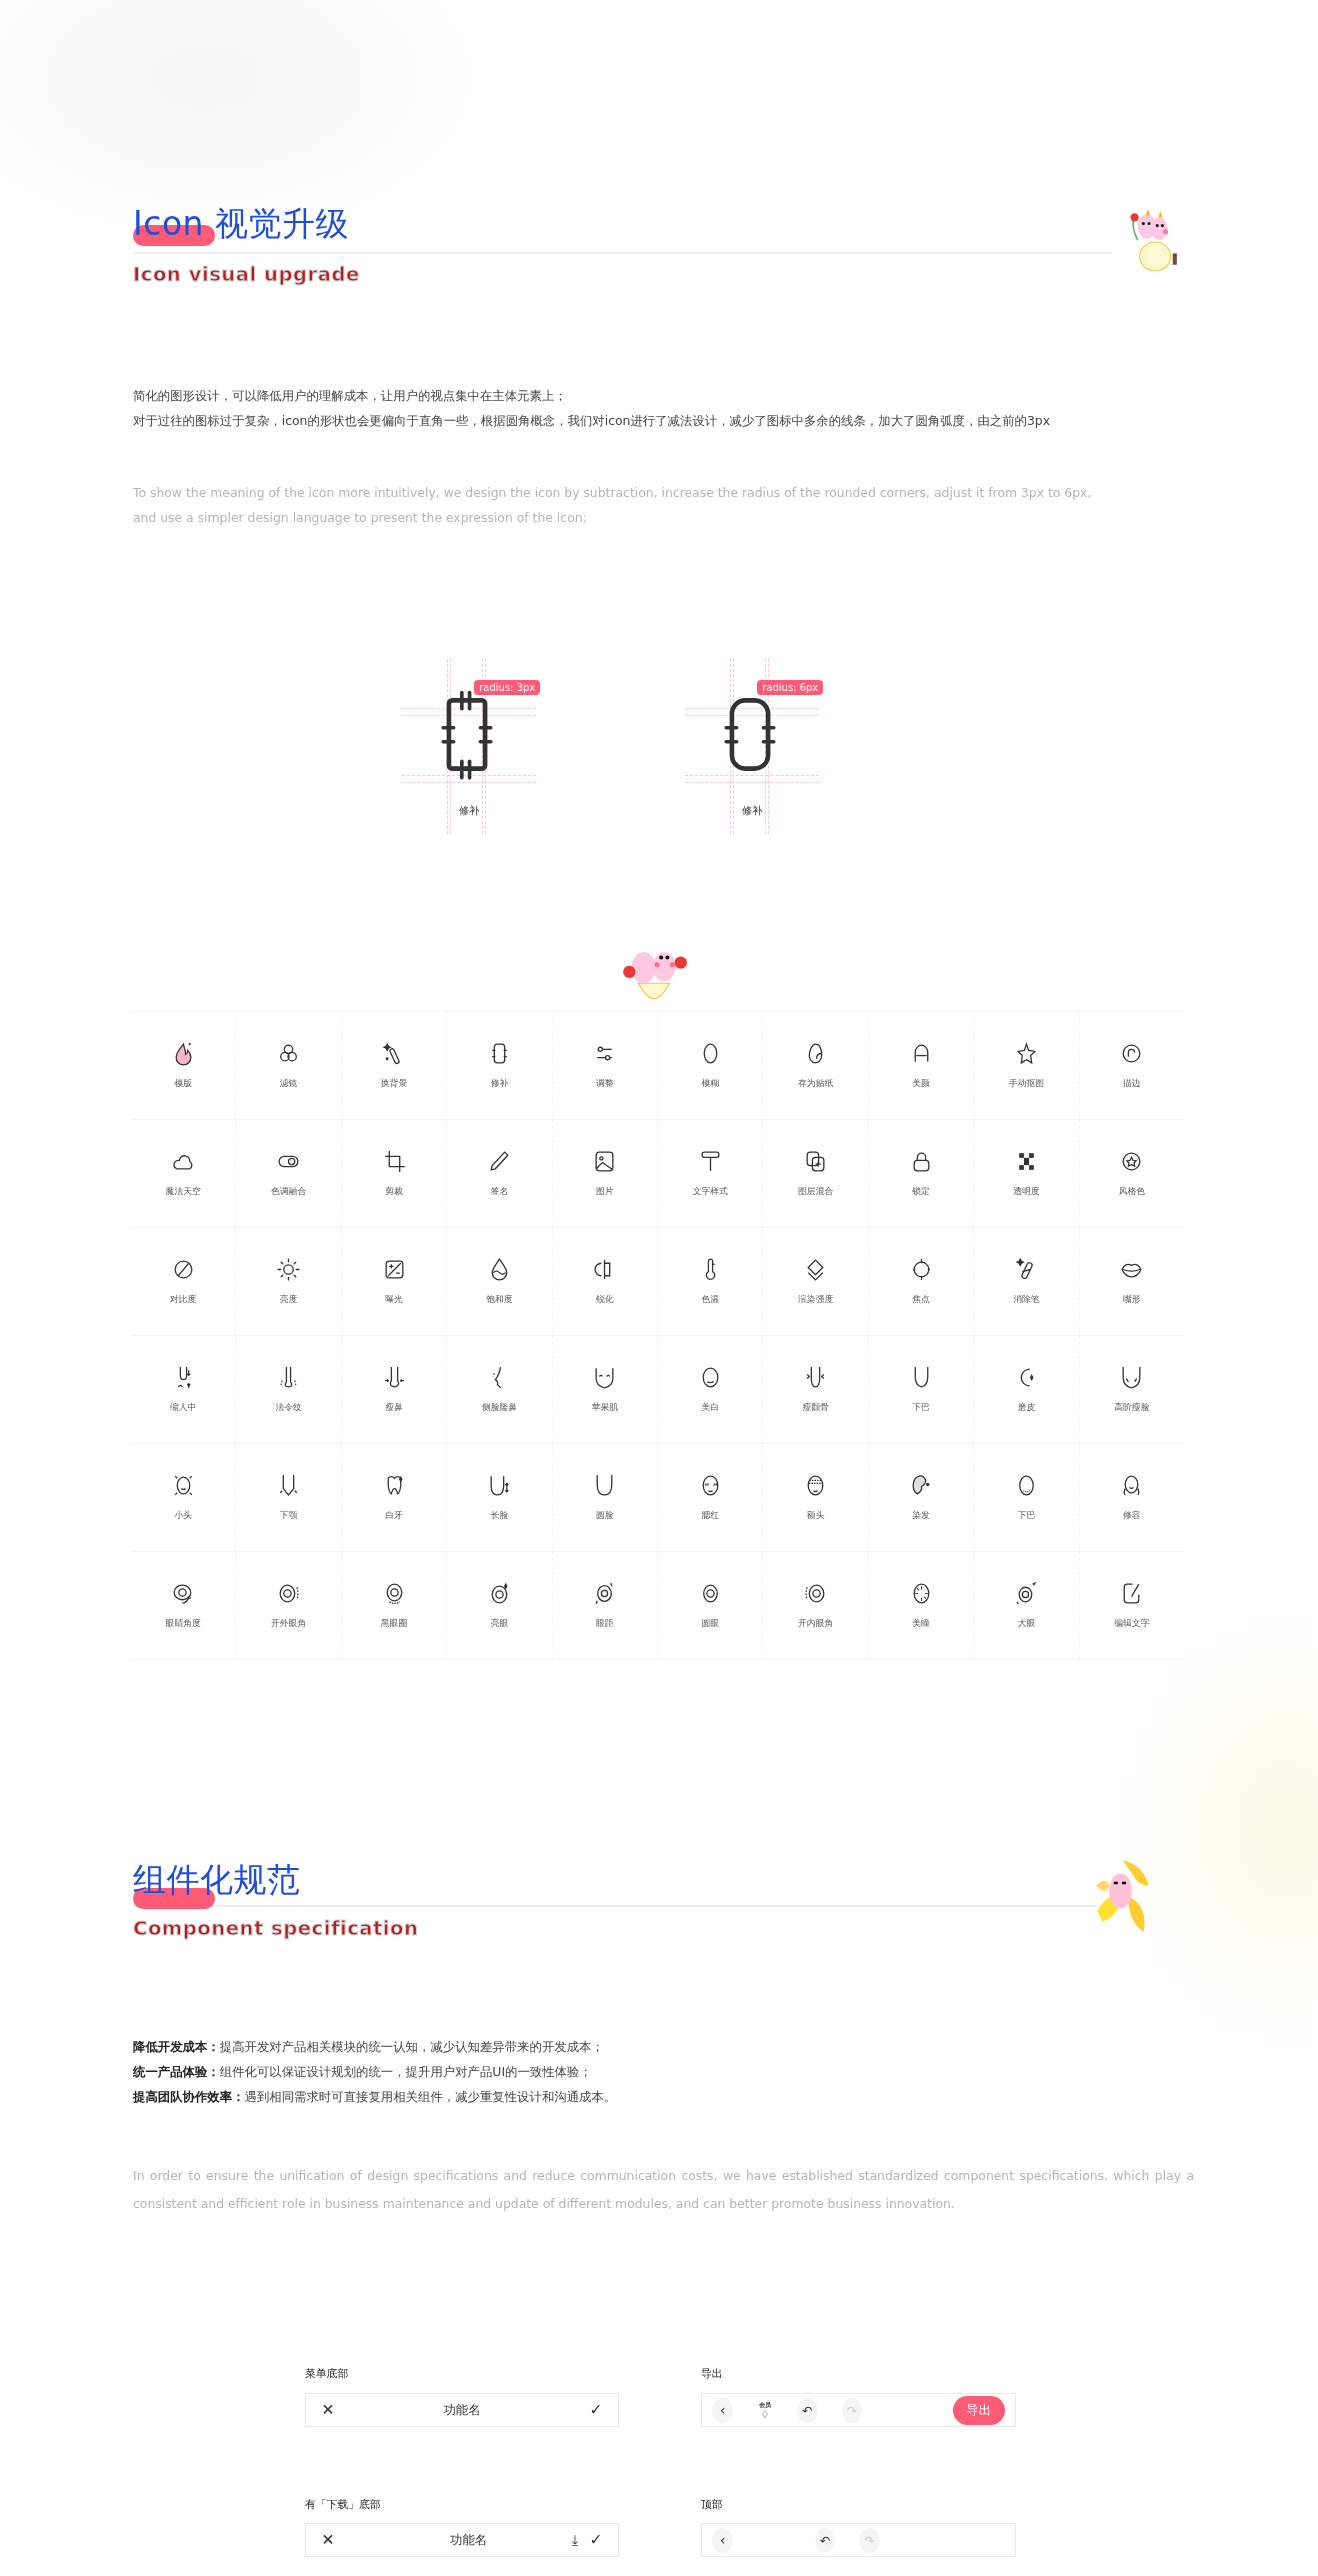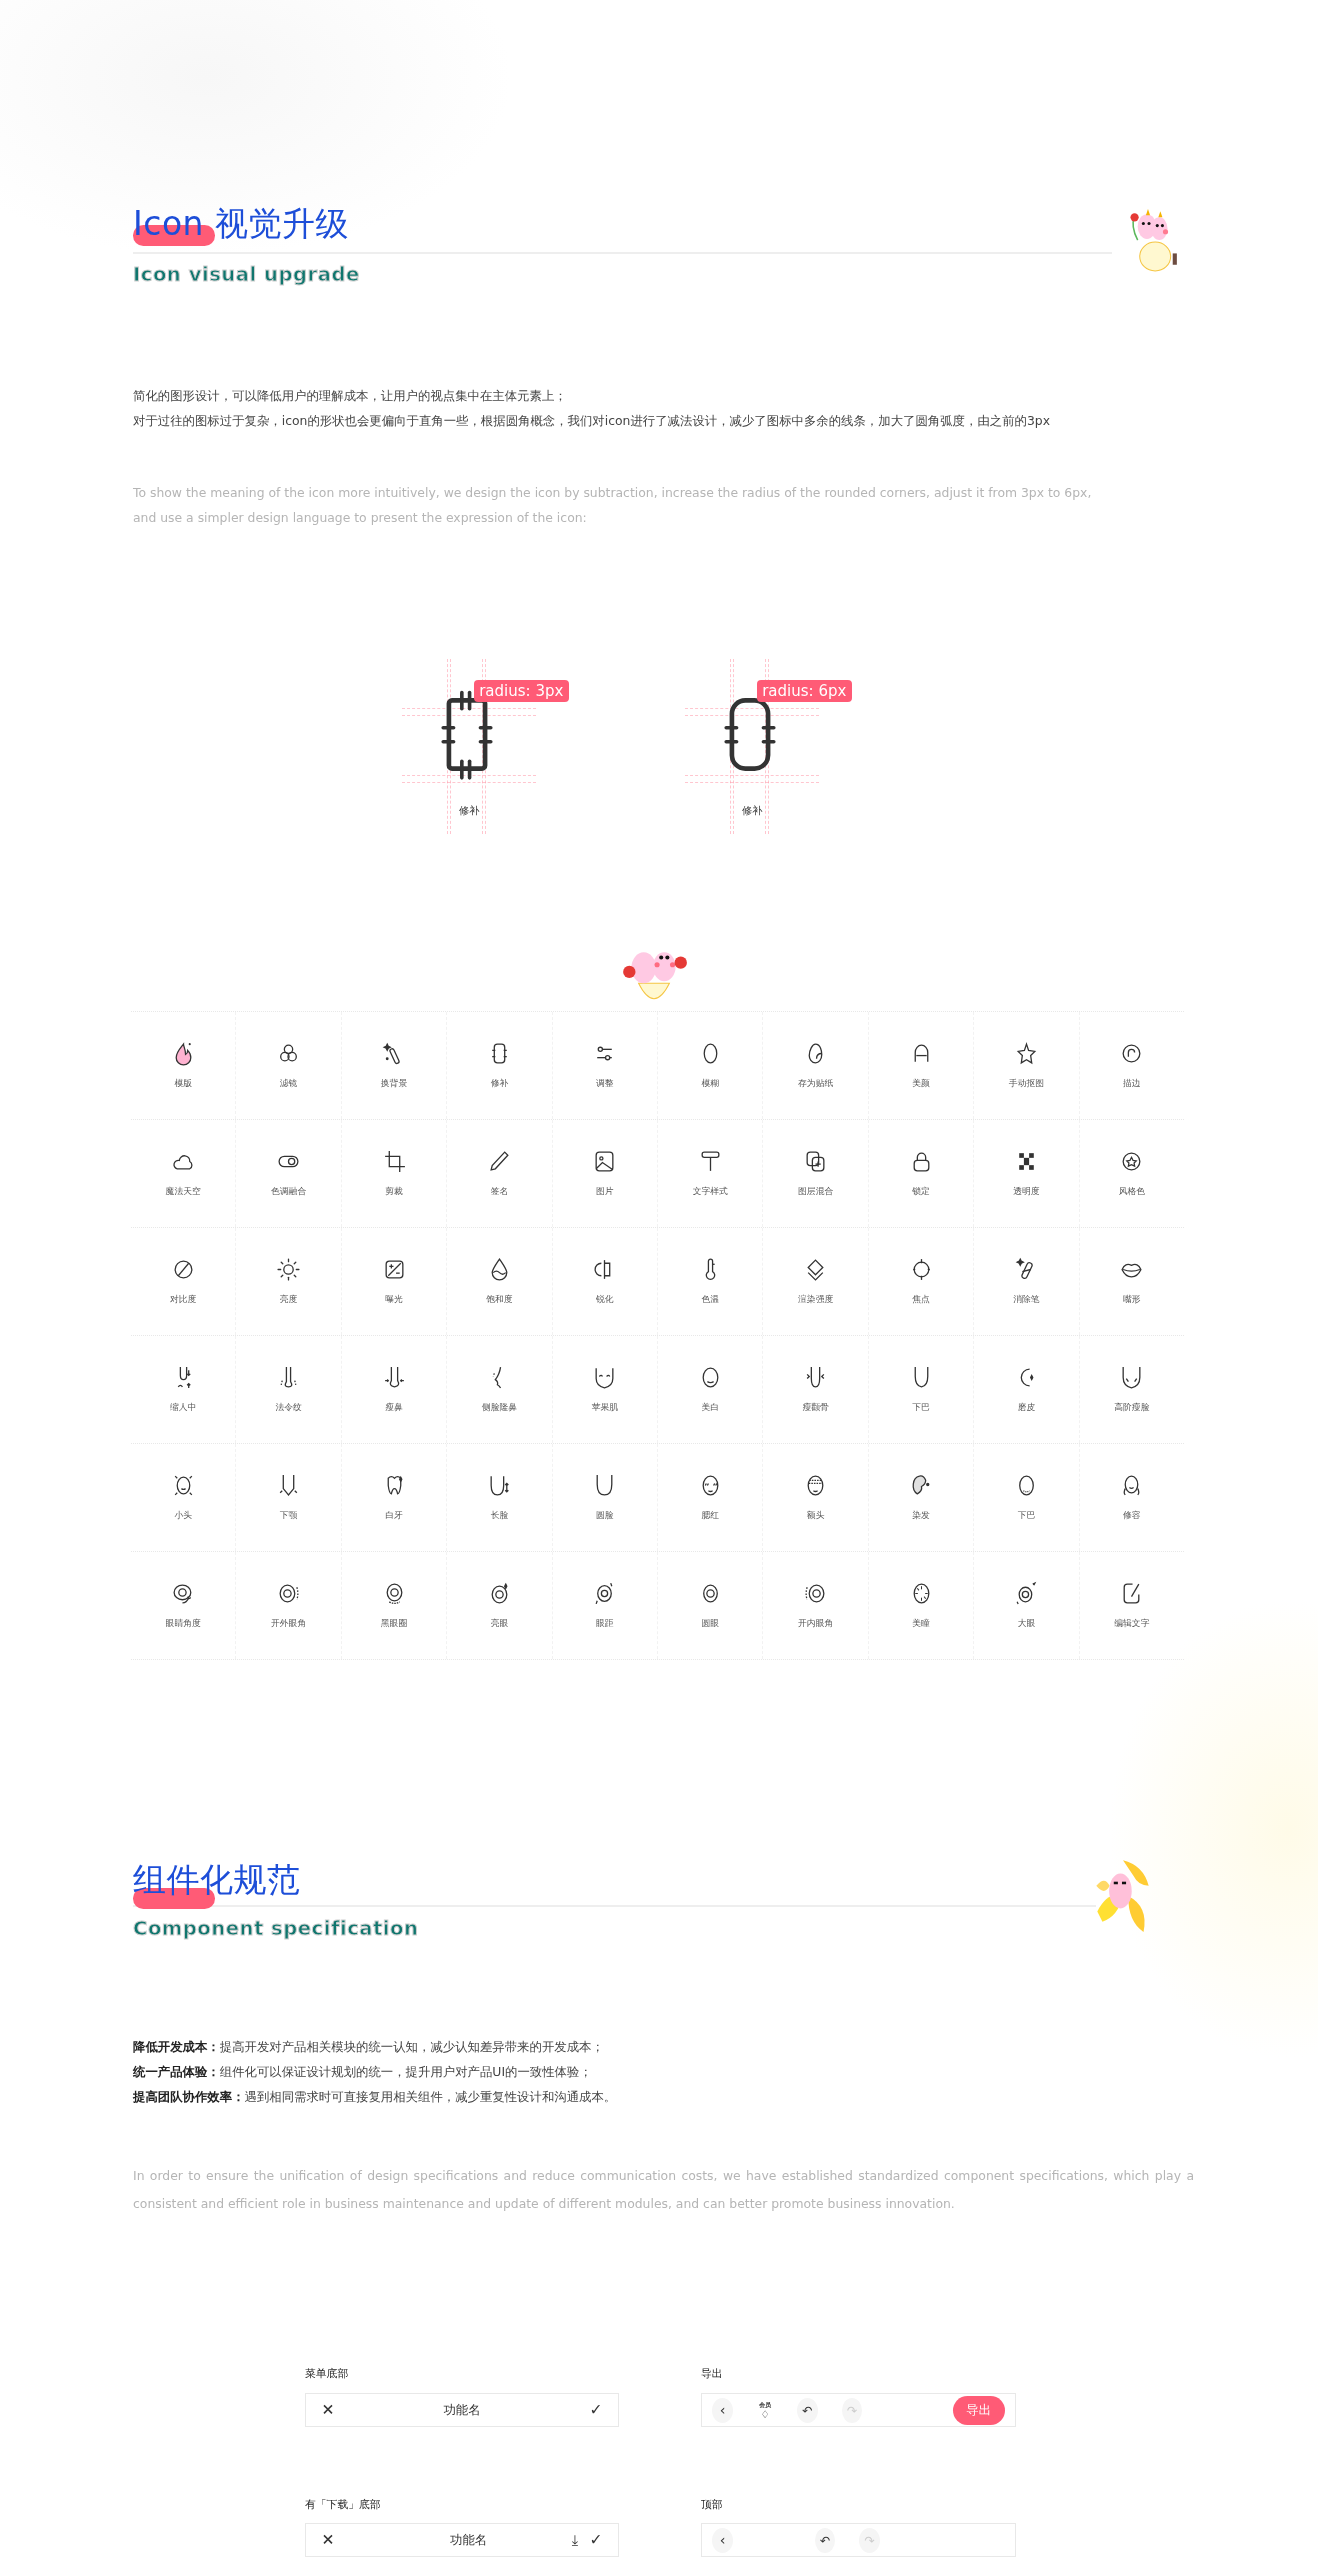--- a/index.html
+++ b/index.html
@@ -6,35 +6,35 @@
   html,body{width:1319px;height:3422px;background:#fff;overflow:hidden;}
   body{position:relative;font-family:"DejaVu Sans","Liberation Sans",sans-serif;color:#333;}
   .abs{position:absolute;}
   .bg-glow1{left:-103px;top:-103px;width:618px;height:361px;border-radius:50%;background:radial-gradient(ellipse at center,#f7f7f7 0%,rgba(255,255,255,0) 70%);}
   .bg-glow2{left:1108px;top:1597px;width:361px;height:464px;border-radius:50%;background:radial-gradient(ellipse at center,#fffbe8 0%,rgba(255,255,255,0) 70%);}
 
   
   .sec-title{font-size:33px;font-weight:normal;color:#1d4ed8;z-index:2;letter-spacing:0.5px;}
   .sec-pill{width:82px;height:20.6px;border-radius:10.3px;background:#ff5b76;z-index:1;}
   .sec-line{height:2.1px;background:#eeeeee;}
-  .sec-sub{font-size:19.6px;font-weight:bold;color:#0f766e;-webkit-text-stroke:1px #cfcfcf;letter-spacing:0.5px;}
+  .sec-sub{font-size:19.6px;font-weight:bold;color:#b91c1c;-webkit-text-stroke:1px #cfcfcf;letter-spacing:0.5px;}
 
   .p-cn{font-size:12.4px;color:#444;line-height:25px;width:1061px;}
   .p-en{font-size:12.4px;color:#b5b5b5;line-height:25px;width:1061px;}
   .p-en.justify{text-align:justify;}
   .p-cn b{color:#222;}
 
   
   .mascot{width:67px;height:67px;}
 
   
   .demo{width:206px;height:175px;}
   .guide-h{height:0;border-top:1.5px dashed rgba(255,91,118,.35);}
   .guide-v{width:0;border-left:1.5px dashed rgba(255,91,118,.35);}
-  .tag{background:#ff5b76;color:#fff;font-size:15px;padding:2.1px 5.2px;border-radius:4.1px;white-space:nowrap;}
+  .tag{background:#ff5b76;color:#fff;font-size:10px;padding:2.1px 5.2px;border-radius:4.1px;white-space:nowrap;}
   .demo-label{font-size:10.3px;color:#333;}
 
   
   .icon-grid{left:131px;top:1011px;width:1053px;border-top:1.5px dotted #e8e8e8;}
   .icon-row{display:flex;height:108px;border-bottom:1.5px dotted #e8e8e8;}
   .icon-cell{flex:1;display:flex;flex-direction:column;align-items:center;justify-content:center;border-left:1px dashed #f2f2f2;}
   .icon-cell:first-child{border-left:none;}
   .icon-cell svg{width:25px;height:25px;}
   .icon-cell .lbl{font-size:8.8px;color:#555;margin-top:11.3px;}
 

